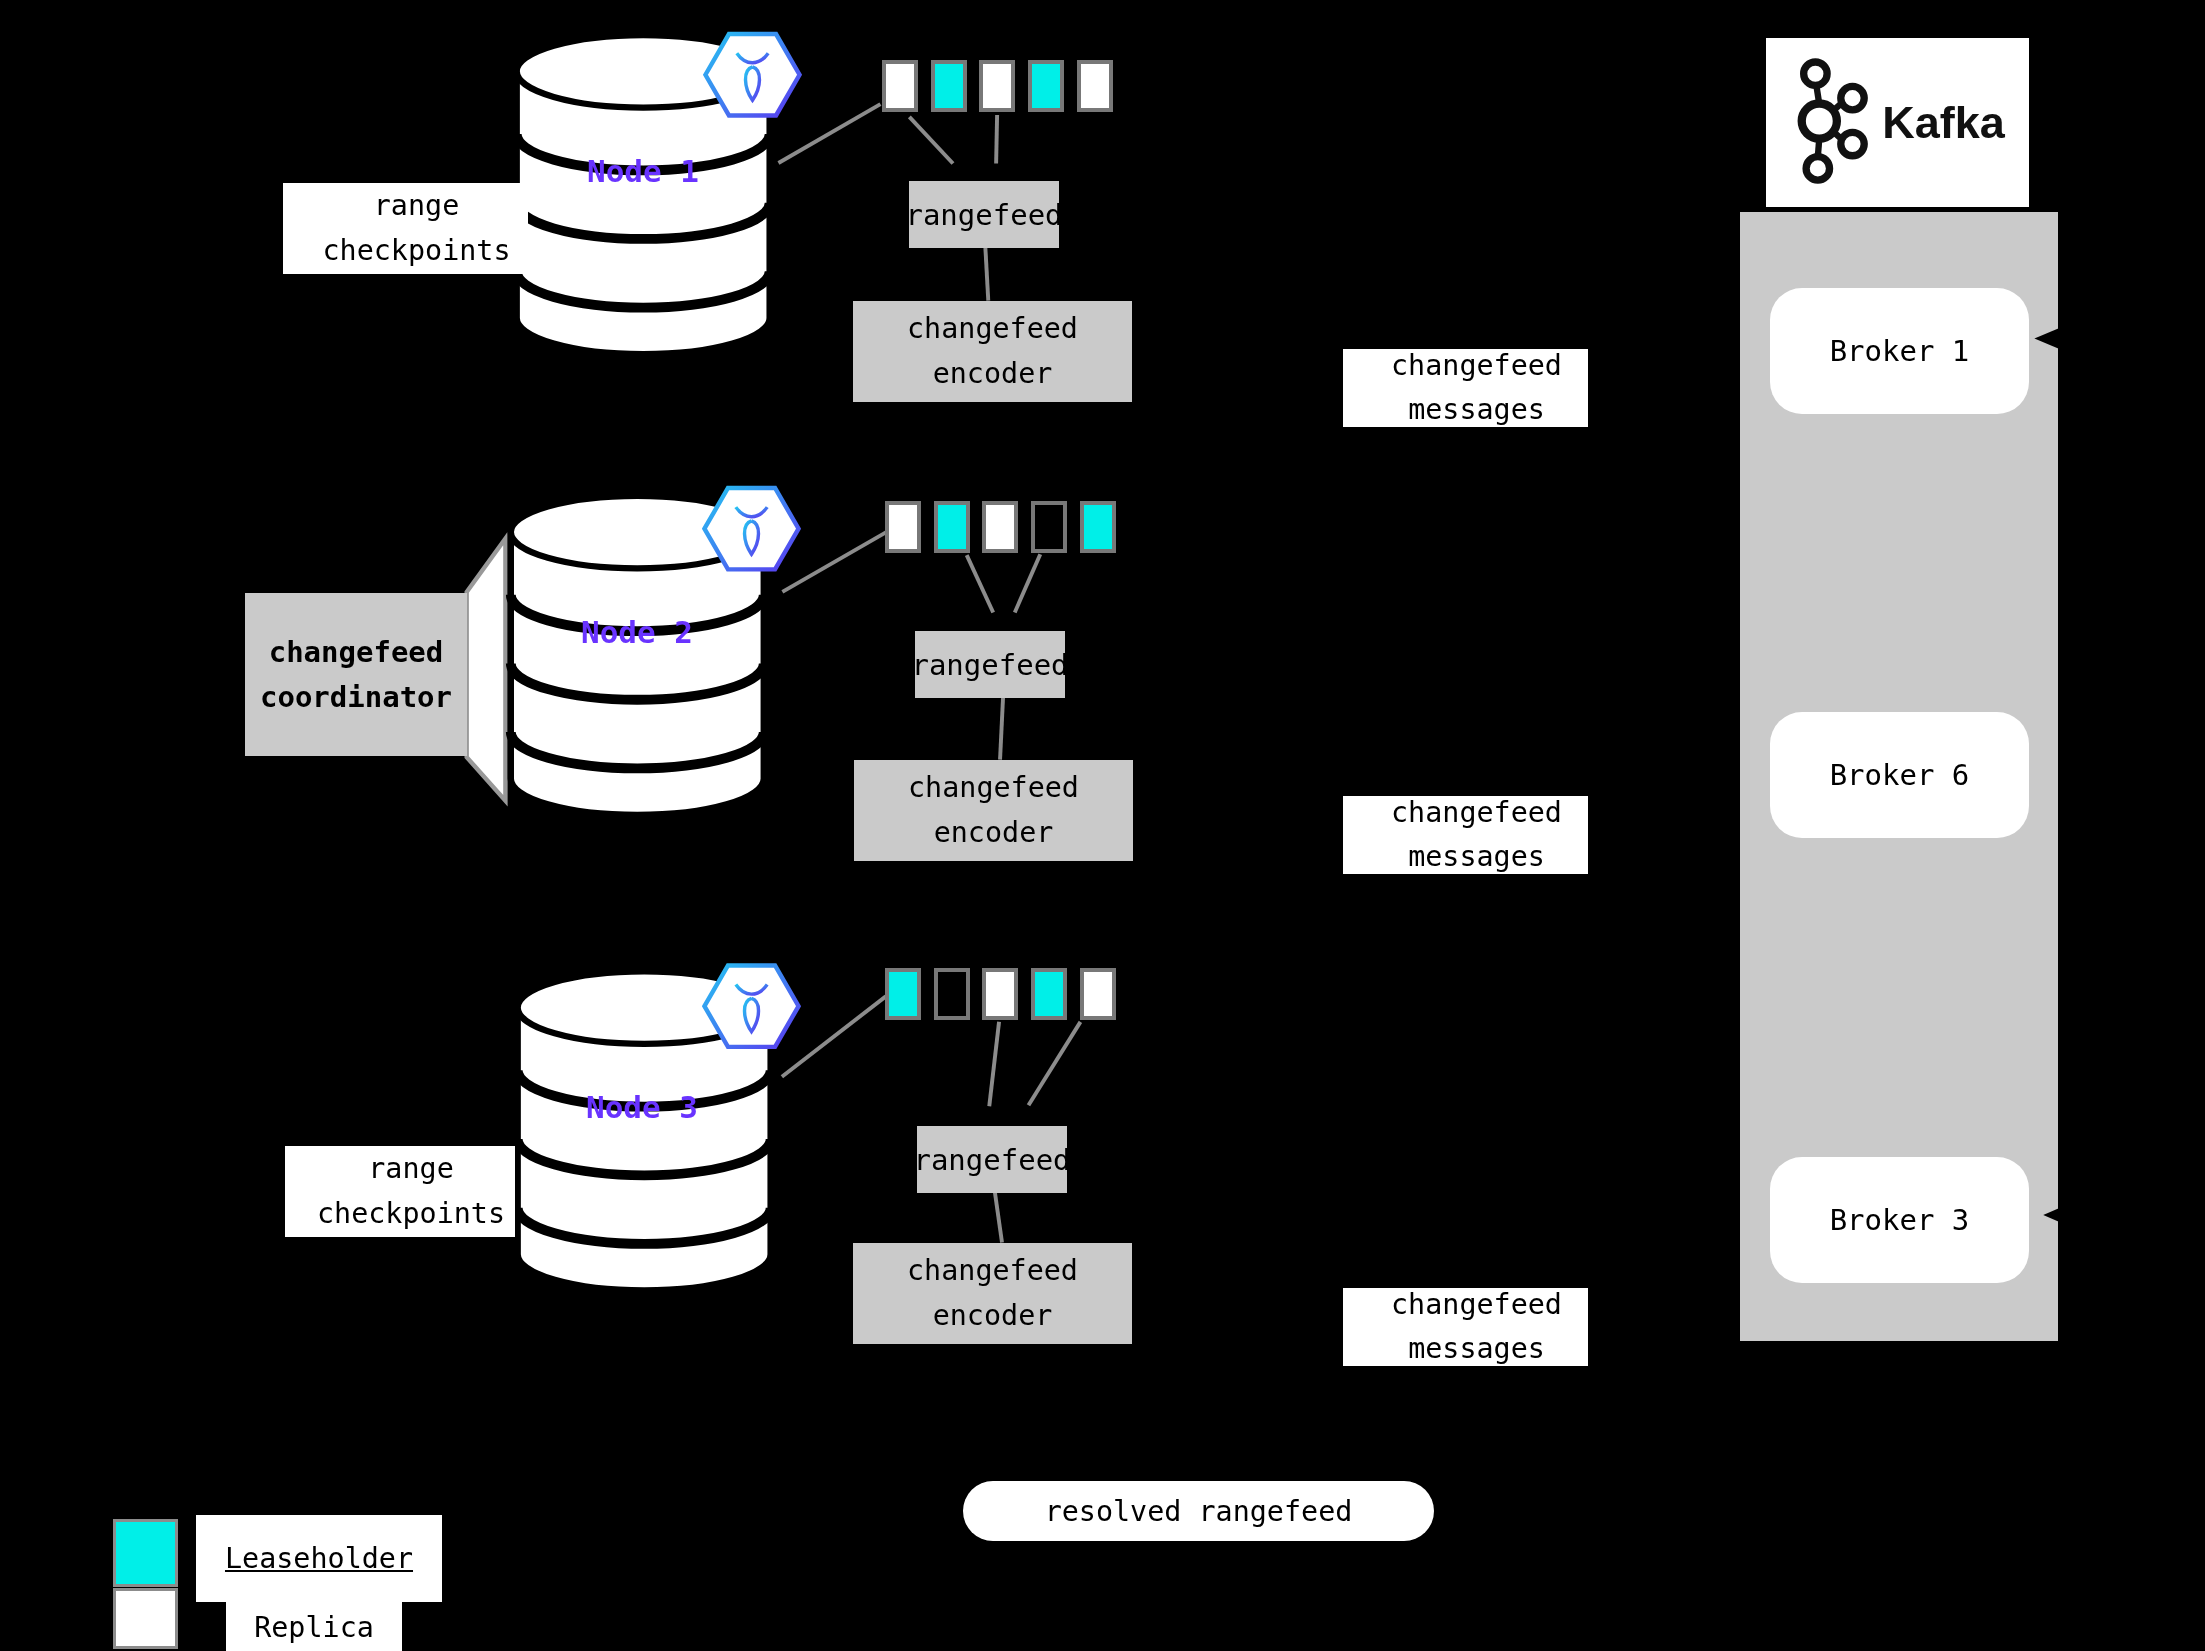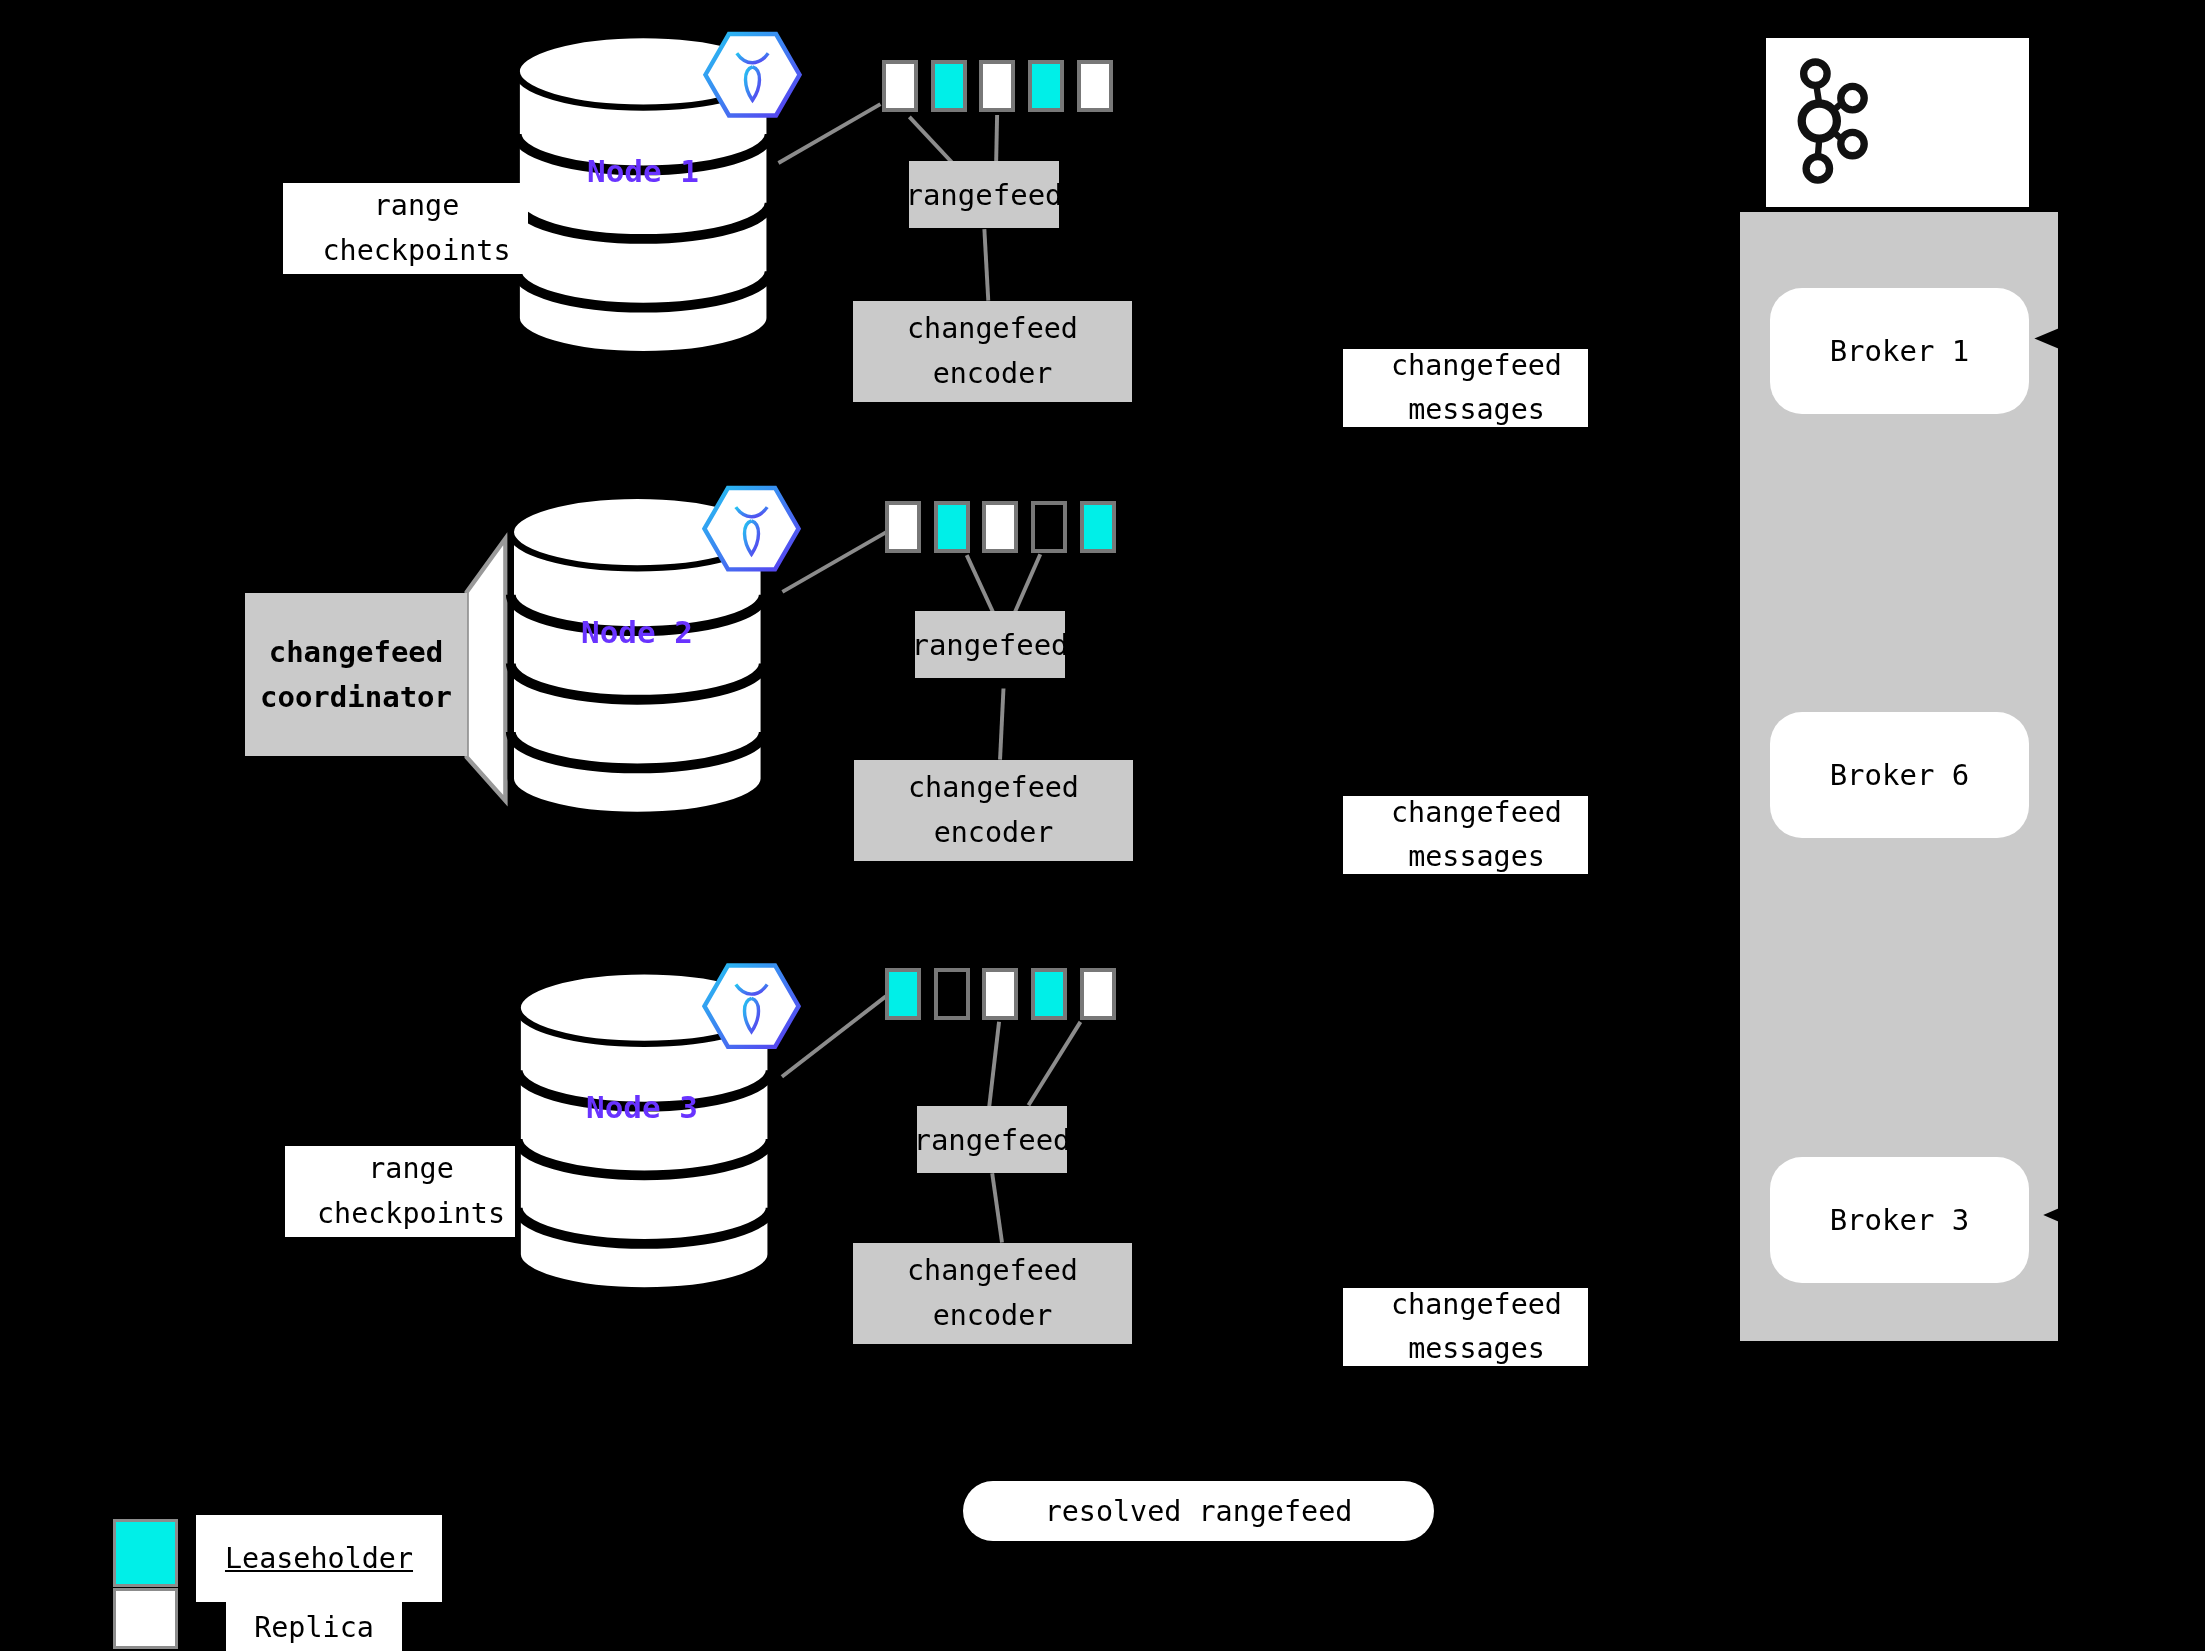--- a/index.html
+++ b/index.html
@@ -4,21 +4,21 @@
 <style>
   html,body{margin:0;padding:0;background:#000;}
   #canvas{position:relative;width:2205px;height:1652px;background:#000;overflow:hidden;
           font-family:"DejaVu Sans Mono",monospace;}
   .abs{position:absolute;}
   .graybox{background:#CACACA;color:#000;display:flex;flex-direction:column;
            align-items:center;justify-content:center;text-align:center;z-index:4;}
   .whitebox{background:#FFFFFF;color:#000;display:flex;flex-direction:column;
             align-items:center;justify-content:center;text-align:center;z-index:4;padding-left:22px;}
   .line2{line-height:1.55;}
-  .rf{width:150px;height:67px;font-size:29px;}
+  .rf{width:150px;height:67px;font-size:29px;margin-top:20px;}
   .enc{width:279px;height:101px;font-size:28.4px;}
   .cm{width:223px;height:78px;font-size:28.4px;}
   .rc{width:223px;height:91px;font-size:28.4px;}
   .coord{width:222px;height:163px;font-size:29px;font-weight:bold;}
   .node-label{width:260px;text-align:center;font-size:31px;font-weight:bold;
               color:#6933FF;z-index:5;}
   .ranges-row{display:flex;gap:12.7px;z-index:4;}
   .range-rect{width:36px;height:52px;border:4.4px solid #787878;box-sizing:border-box;}
   .range-leaseholder{background:#00EFE8;}
   .range-replica{background:#FFFFFF;}
@@ -52,20 +52,21 @@
         <line x1="60" y1="170" x2="57" y2="208" stroke-width="13"></line>
         <line x1="88" y1="114" x2="108" y2="96" stroke-width="13"></line>
         <line x1="88" y1="156" x2="108" y2="174" stroke-width="13"></line>
         <circle cx="60" cy="135" r="36" stroke-width="17"></circle>
         <circle cx="52" cy="38" r="24" stroke-width="15"></circle>
         <circle cx="57" cy="232" r="24" stroke-width="15"></circle>
         <circle cx="128" cy="88" r="24" stroke-width="15"></circle>
         <circle cx="128" cy="182" r="24" stroke-width="15"></circle>
       </g>
     </svg>
+    <div id="kafka-brand">Kafka</div>
   </div>
 
   <div class="abs broker" style="top:288px;">Broker 1</div>
   <div class="abs broker" style="top:712px;">Broker 6</div>
   <div class="abs broker" style="top:1157px;">Broker 3</div>
 
   <svg class="overlay" width="2205" height="1652" viewBox="0 0 4498 3369">
     <defs>
       <linearGradient id="hexgrad" x1="0%" y1="0%" x2="100%" y2="100%">
         <stop offset="0%" stop-color="#24C5F2"></stop>

